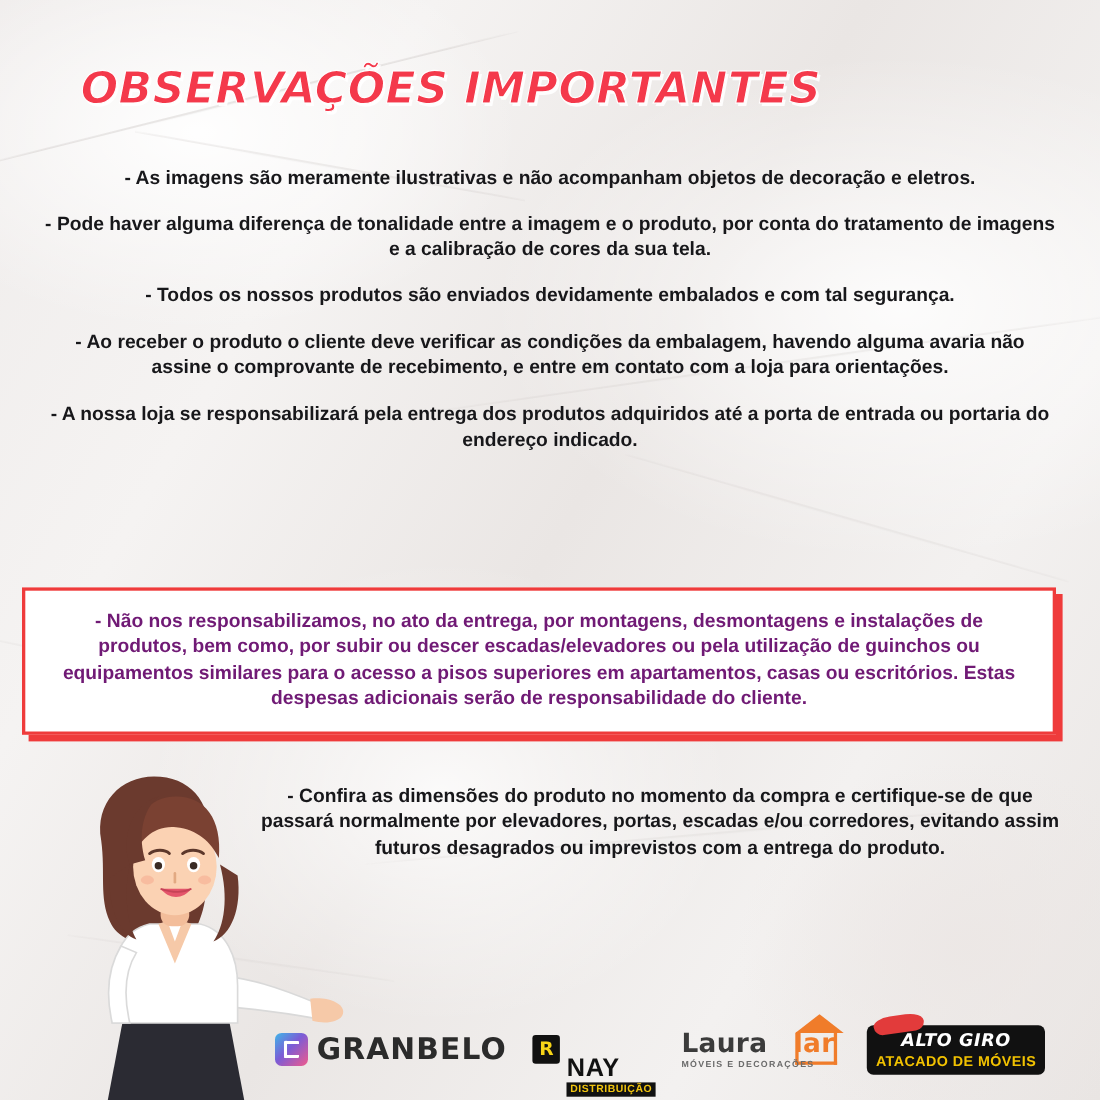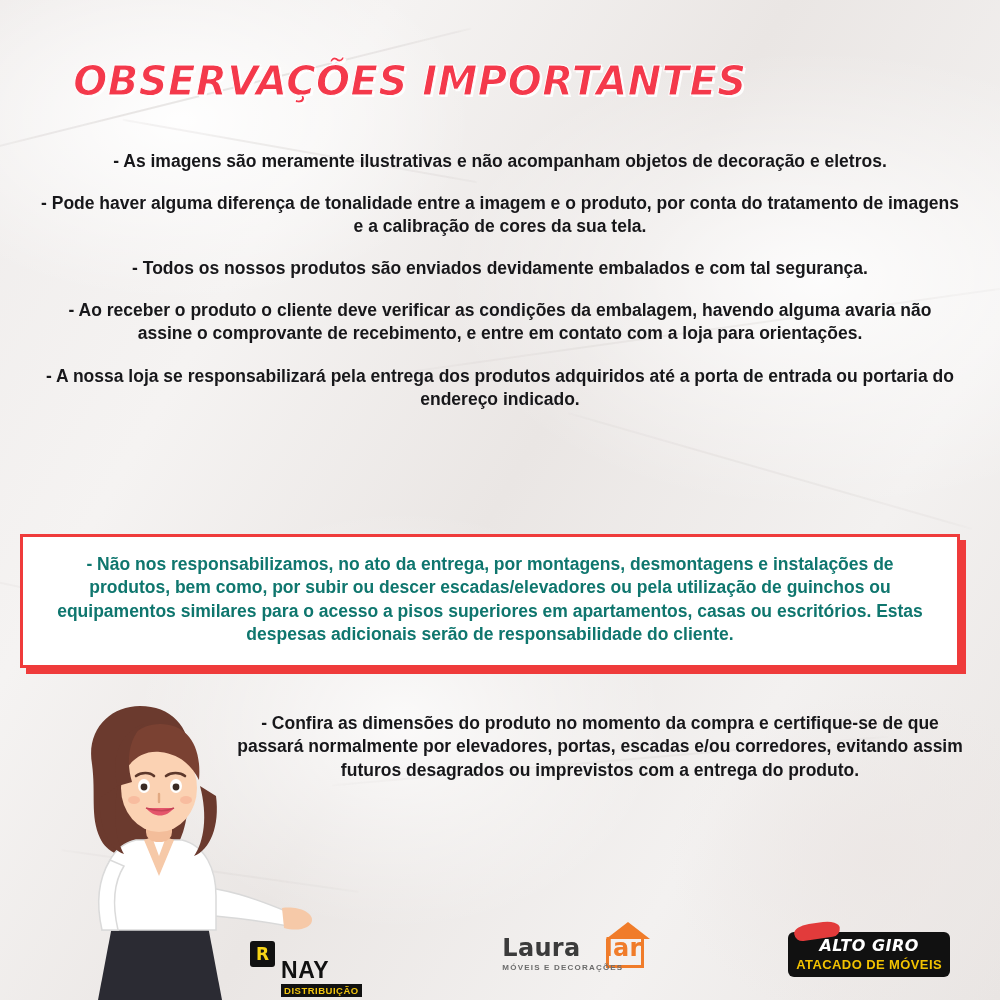--- a/index.html
+++ b/index.html
@@ -87,21 +87,21 @@
     border: 3px solid #ef3b3b;
     box-shadow: 6px 6px 0 0 #ef3b3b;
     padding: 16px 24px 18px 24px;
   }
   .highlight-box p {
     margin: 0;
     text-align: center;
     font-size: 17.5px;
     line-height: 1.34;
     font-weight: bold;
-    color: #0f766e;
+    color: #701a75;
   }
 
   .closing {
     position: absolute;
     top: 712px;
     left: 230px;
     width: 740px;
     text-align: center;
     font-size: 17.5px;
     line-height: 1.34;
@@ -247,20 +247,24 @@
 
     <ellipse cx="94" cy="110" rx="6" ry="4" fill="#f7b79a" opacity=".8"></ellipse>
     <ellipse cx="146" cy="110" rx="6" ry="4" fill="#f7b79a" opacity=".8"></ellipse>
 
     <path d="M78 96 C72 124 76 150 84 164 C70 160 58 136 60 108 Z" fill="#6b3a2e"></path>
     <path d="M160 96 C168 126 164 152 154 166 C170 160 180 136 176 106 Z" fill="#6b3a2e"></path>
   </svg>
 
   <div class="logos">
 
+    <div class="logo granbelo">
+      <span class="mark"></span>
+      <span class="word">GRANBELO</span>
+    </div>
 
     <div class="logo nay">
       <span class="badge">R</span>
       <span class="stack">
         <span class="n1">NAY</span>
         <span class="n2">DISTRIBUIÇÃO</span>
       </span>
     </div>
 
     <div class="logo laura">

